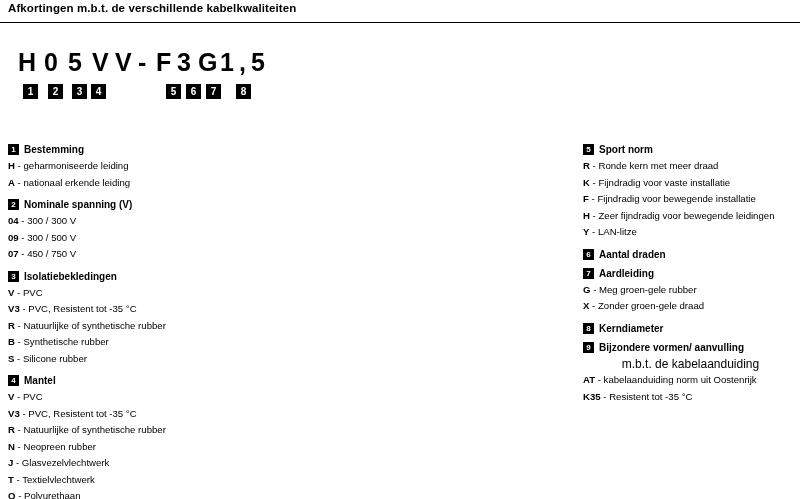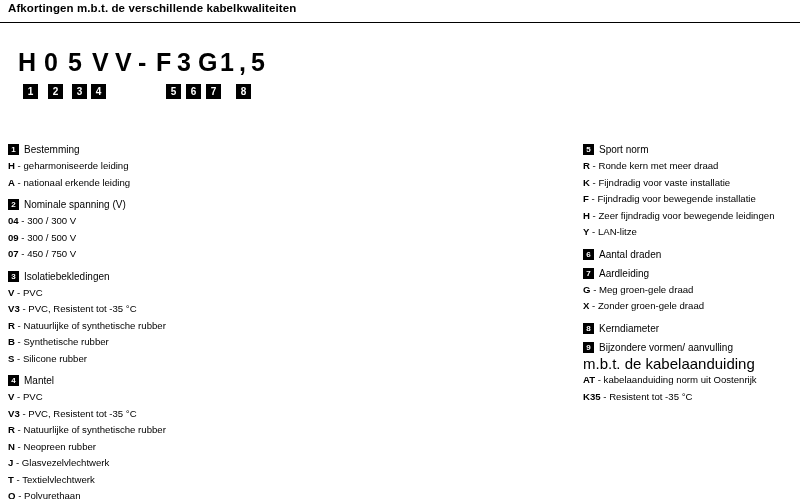--- a/index.html
+++ b/index.html
@@ -92,33 +92,34 @@
     color: #ffffff;
     font-size: 8px;
     font-weight: bold;
     line-height: 11px;
     text-align: center;
     margin-right: 5px;
     flex: none;
   }
   .group-title {
     font-size: 10px;
-    font-weight: normal;
+    font-weight: bold;
   }
   .entry {
     font-size: 9.6px;
     line-height: 16.5px;
     white-space: nowrap;
   }
   .entry .k {
     font-weight: bold;
   }
   .subline {
-    font-size: 15px;
+    font-size: 12px;
     line-height: 16.5px;
+    text-align: center;
   }
 </style>
 </head>
 <body>
 
 <div class="page">
 
   <div class="title">Afkortingen m.b.t. de verschillende kabelkwaliteiten</div>
   <div class="title-rule"></div>
 
@@ -206,21 +207,21 @@
         <div class="group-head">
           <div class="num-box">6</div>
           <div class="group-title">Aantal draden</div>
         </div>
       </div>
       <div class="group">
         <div class="group-head">
           <div class="num-box">7</div>
           <div class="group-title">Aardleiding</div>
         </div>
-        <div class="entry"><span class="k">G</span><span> - Meg groen-gele draad</span></div>
+        <div class="entry"><span class="k">G</span><span> - Meg groen-gele rubber</span></div>
         <div class="entry"><span class="k">X</span><span> - Zonder groen-gele draad</span></div>
       </div>
       <div class="group">
         <div class="group-head">
           <div class="num-box">8</div>
           <div class="group-title">Kerndiameter</div>
         </div>
       </div>
       <div class="group">
         <div class="group-head">

